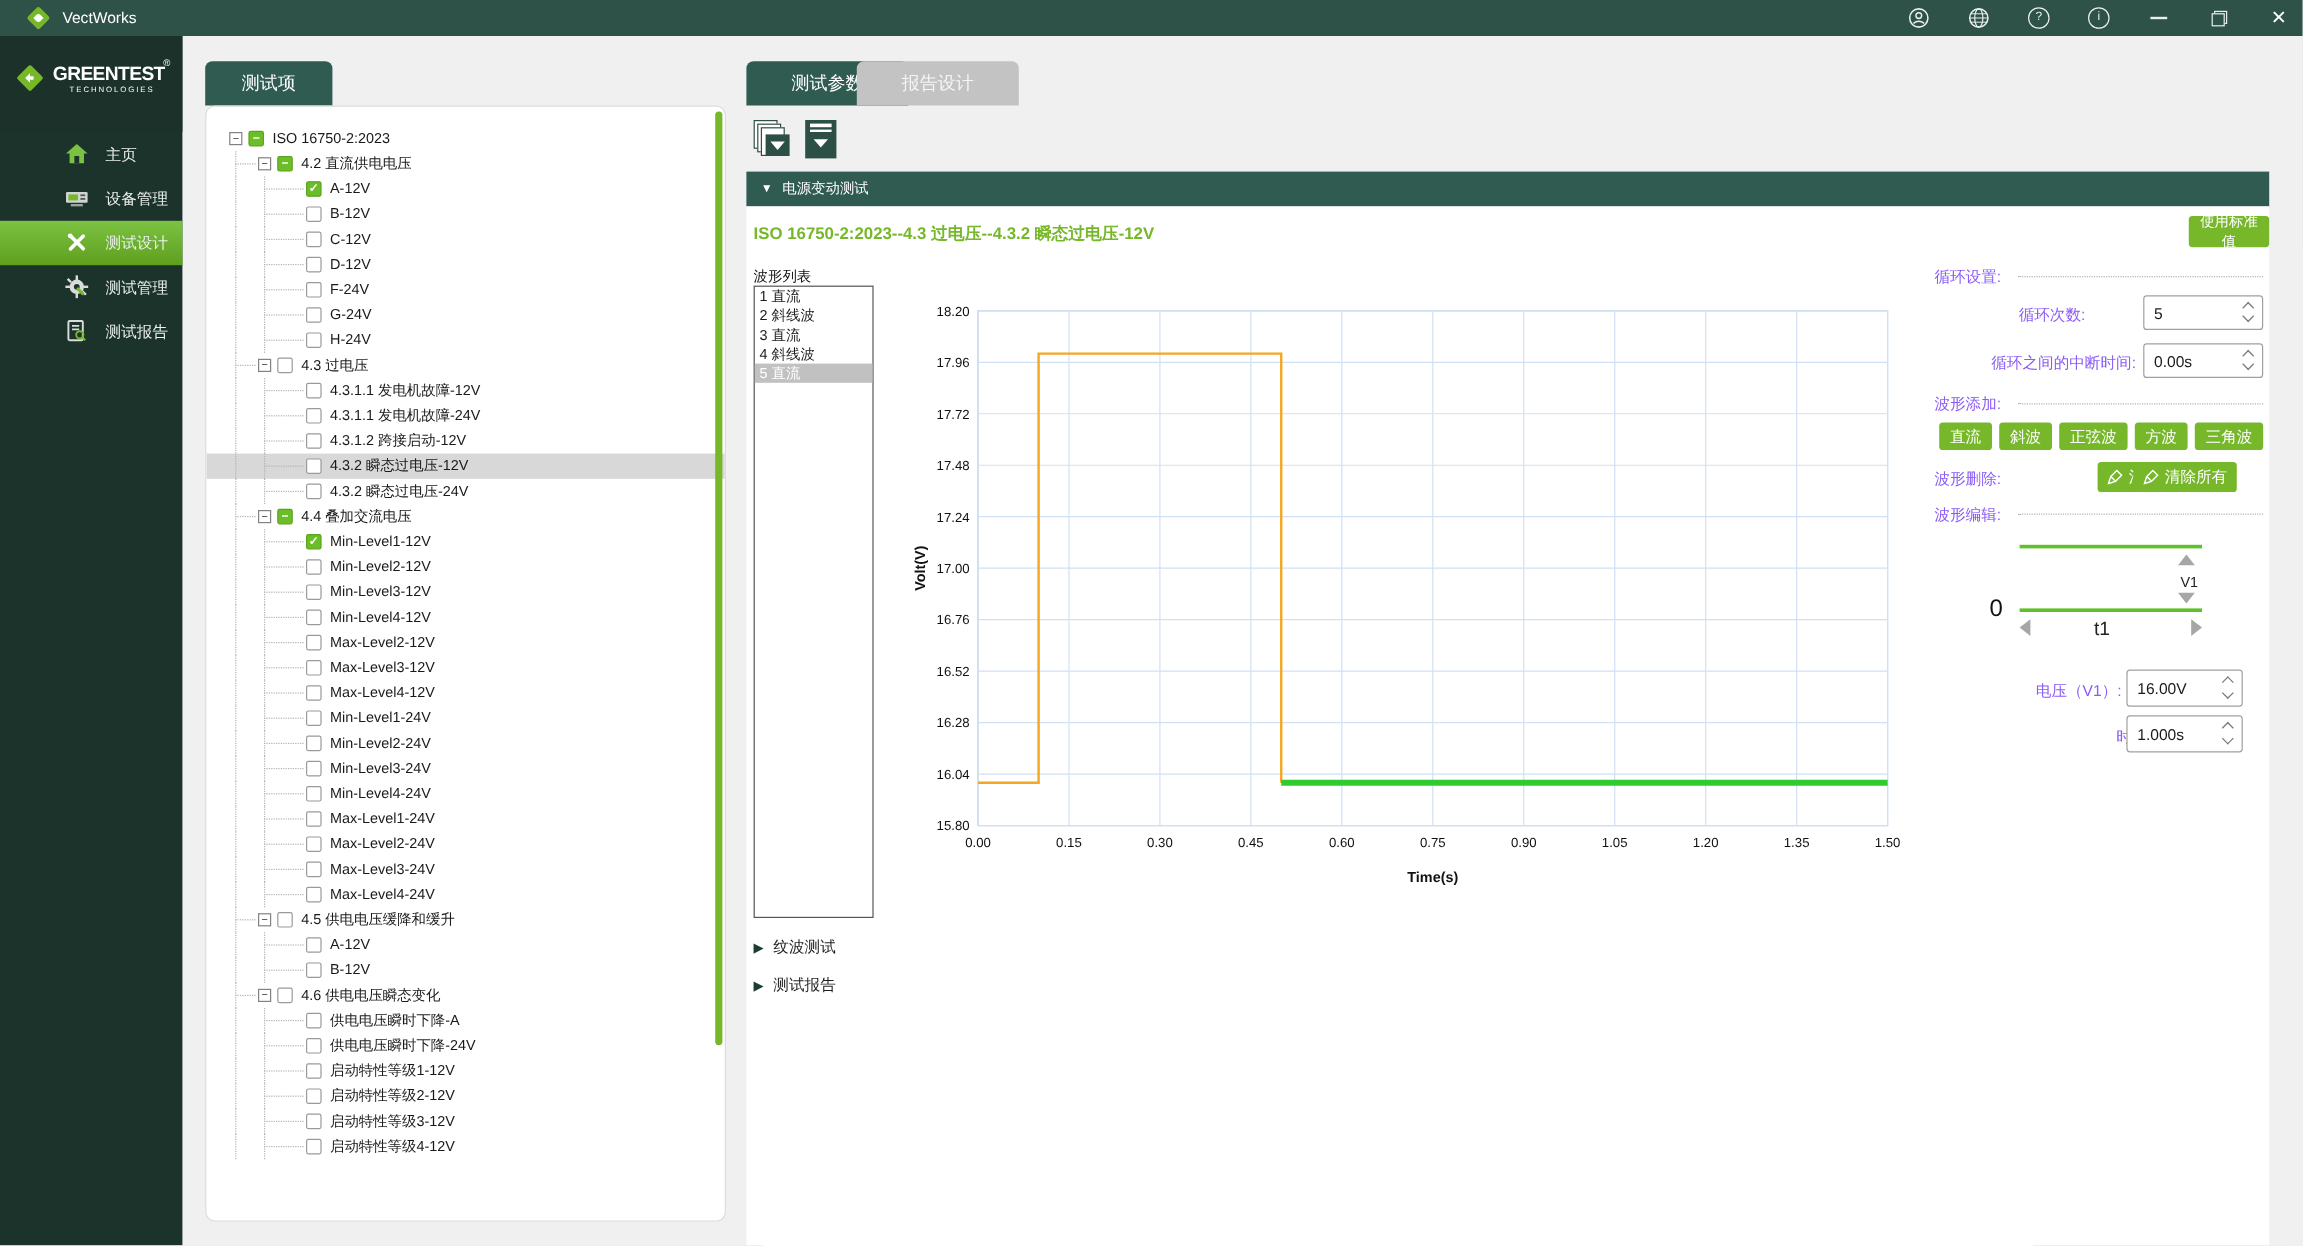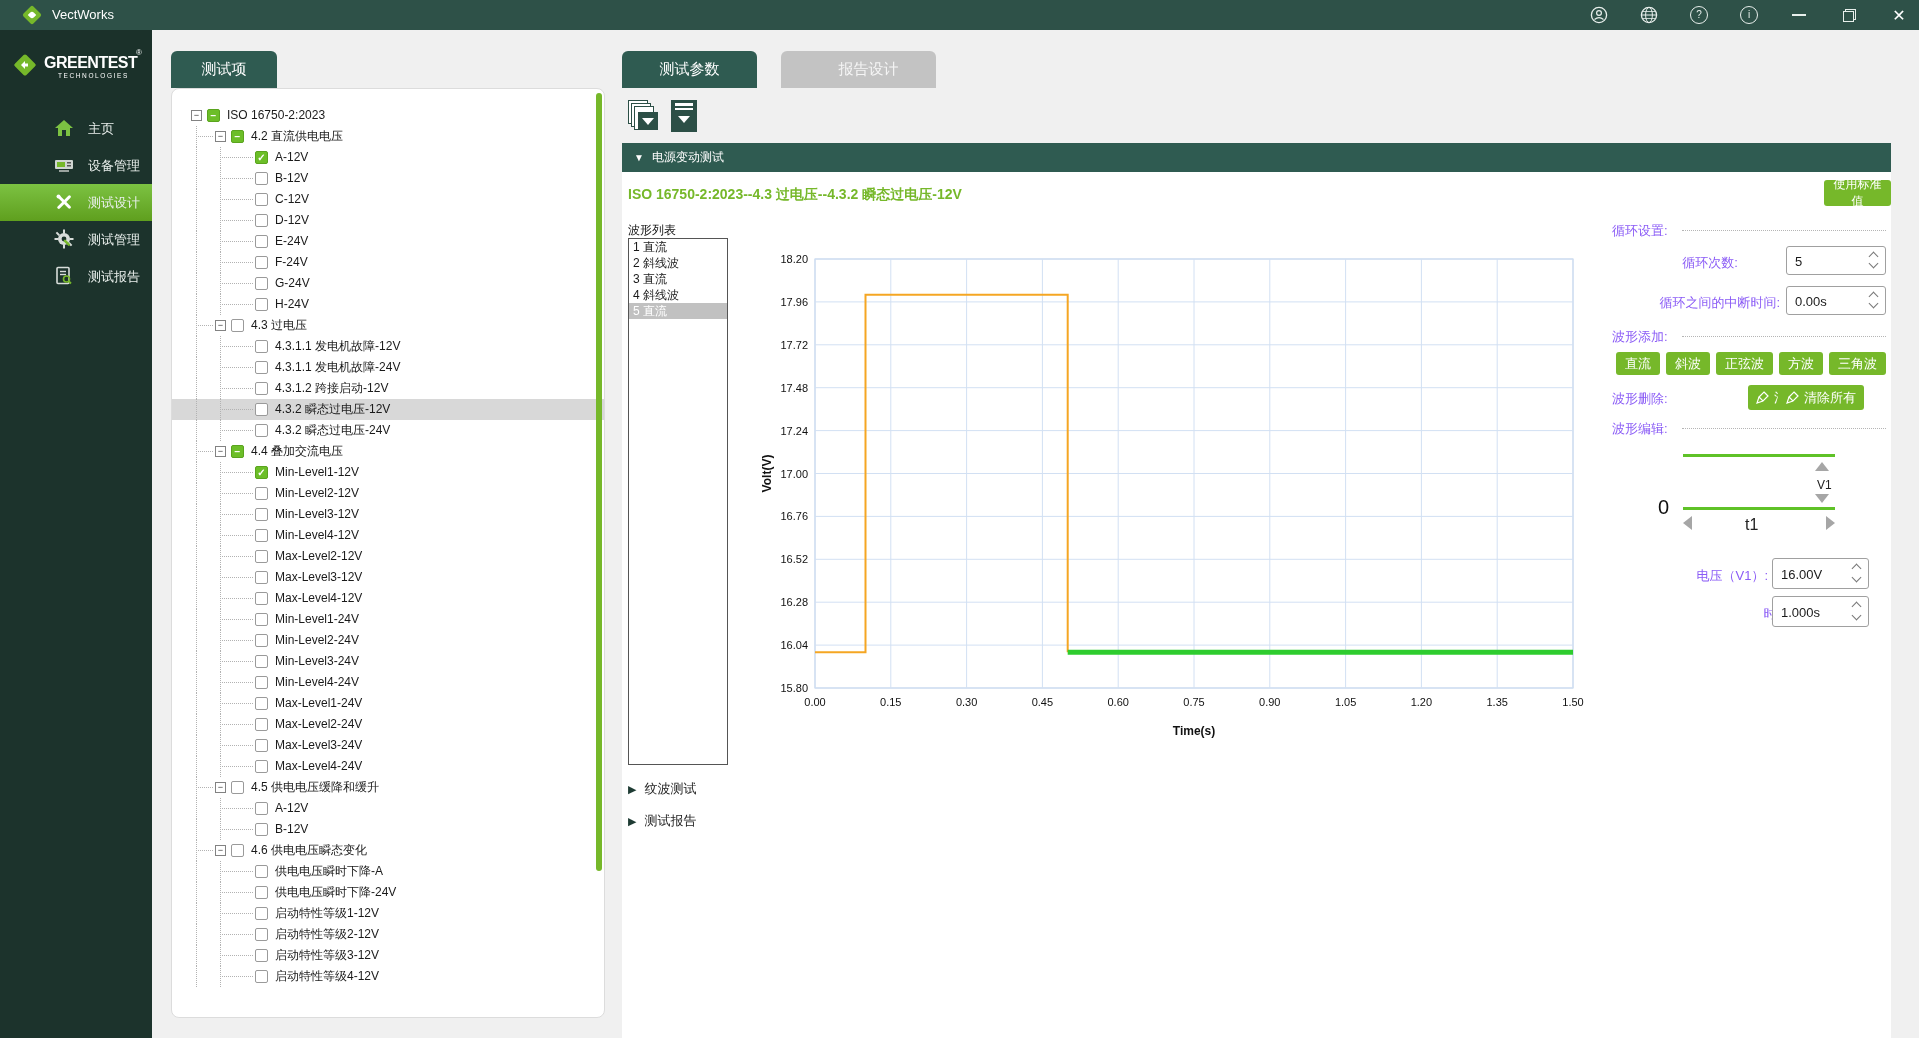--- a/index.html
+++ b/index.html
@@ -255,27 +255,20 @@
           <span class="guide-v" style="left:48px"></span>
           <span class="guide-h" style="left:48px;width:33px"></span>
           <span class="cbx u" style="left:83px"></span>
           <span class="tlabel" style="left:103px">D-12V</span>
         </div>
         <div class="trow">
           <span class="guide-v" style="left:24px"></span>
           <span class="guide-v" style="left:48px"></span>
           <span class="guide-h" style="left:48px;width:33px"></span>
           <span class="cbx u" style="left:83px"></span>
-          <span class="tlabel" style="left:103px">E-24V</span>
-        </div>
-        <div class="trow">
-          <span class="guide-v" style="left:24px"></span>
-          <span class="guide-v" style="left:48px"></span>
-          <span class="guide-h" style="left:48px;width:33px"></span>
-          <span class="cbx u" style="left:83px"></span>
           <span class="tlabel" style="left:103px">F-24V</span>
         </div>
         <div class="trow">
           <span class="guide-v" style="left:24px"></span>
           <span class="guide-v" style="left:48px"></span>
           <span class="guide-h" style="left:48px;width:33px"></span>
           <span class="cbx u" style="left:83px"></span>
           <span class="tlabel" style="left:103px">G-24V</span>
         </div>
         <div class="trow">
@@ -508,21 +501,21 @@
           <span class="guide-h" style="left:48px;width:33px"></span>
           <span class="cbx u" style="left:83px"></span>
           <span class="tlabel" style="left:103px">启动特性等级4-12V</span>
         </div>
       </div>
     <div class="tree-scroll"></div>
   </div>
 
   <div id="tabs">
       <div class="tab active" style="left: 622px;">测试参数</div>
-      <div class="tab inactive" style="left: 781px; padding-left: 20px;">报告设计</div>
+      <div class="tab inactive" style="left: 714px;">报告设计</div>
     </div>
 
   <div class="icon-btn" style="left:628px;">
     <div class="pg" style="left:0;top:0;"></div>
     <div class="pg" style="left:3px;top:3px;"></div>
     <div class="pg" style="left:6px;top:6px;"></div>
     <div class="dk-box" style="left:10px;top:12px;width:20px;height:18px;">
         <div class="wtri"></div>
       </div>
   </div>

